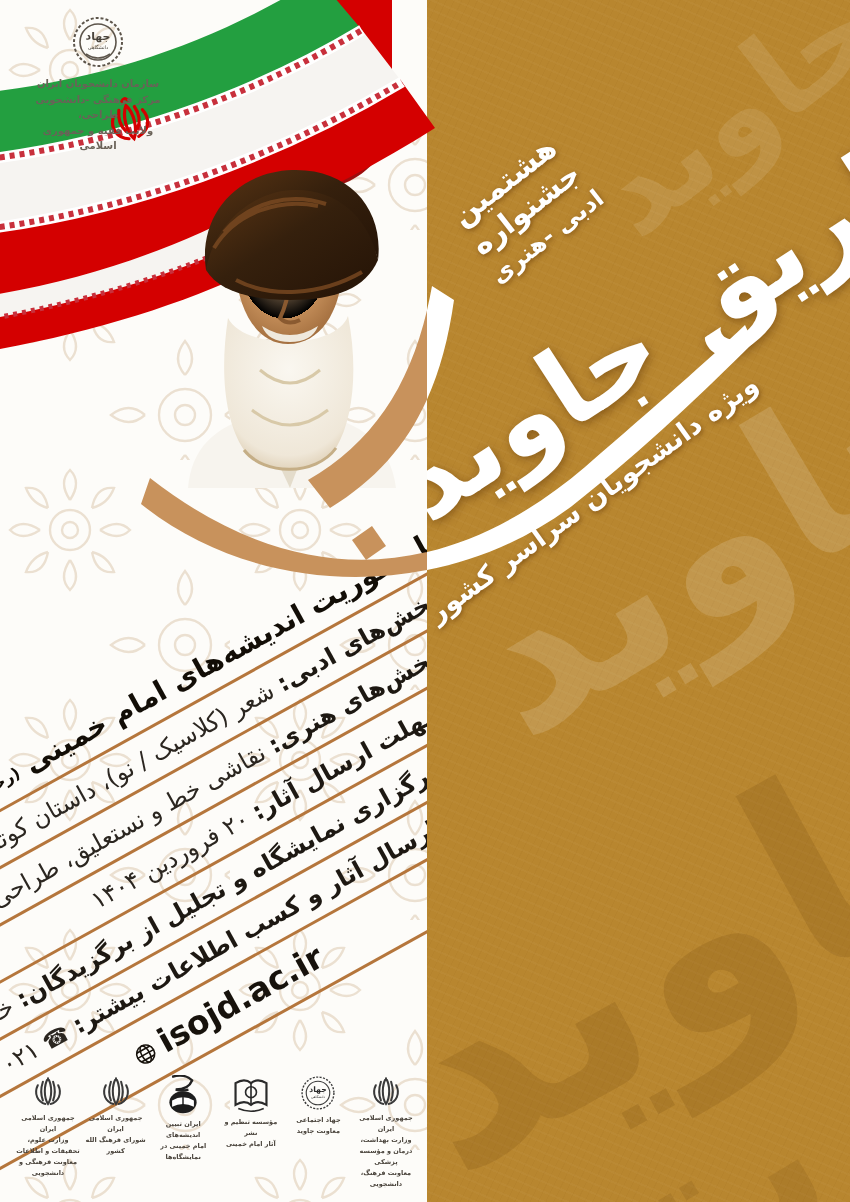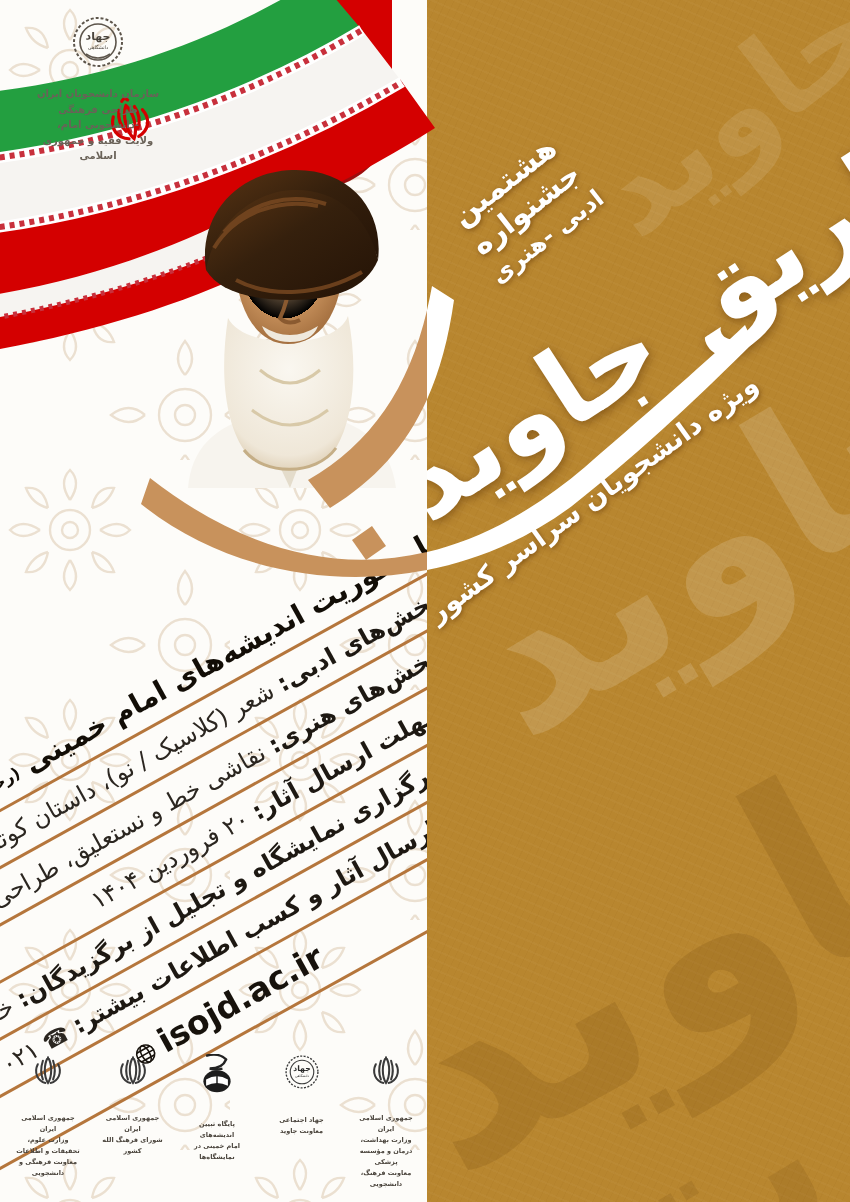--- a/index.html
+++ b/index.html
@@ -38,21 +38,21 @@
                text-shadow:0 2px 5px rgba(90,45,0,.55);}
   .main-title{position:absolute;left:-20px;top:430px;transform:rotate(-33deg);transform-origin:0 50%;
               font-size:108px;font-weight:bold;color:#fff;white-space:nowrap;z-index:5;
               text-shadow:0 3px 10px rgba(80,40,0,.45);}
   .audience{position:absolute;left:4px;top:600px;transform:rotate(-36deg);transform-origin:0 50%;
             font-size:27px;font-weight:bold;color:#fff;white-space:nowrap;z-index:6;
             text-shadow:0 2px 5px rgba(90,45,0,.55);}
 
   
   .org{position:absolute;left:34px;top:16px;width:128px;text-align:center;z-index:7;}
-  .org .lines{margin-top:14px;font-size:10px;font-weight:bold;color:#6a6258;line-height:1.55;}
+  .org .lines{margin-top:4px;font-size:10px;font-weight:bold;color:#6a6258;line-height:1.55;}
 
   
   .flag-svg{position:absolute;left:-20px;top:-10px;z-index:3;}
   .portrait-svg{position:absolute;left:140px;top:120px;z-index:4;}
   .swoosh-svg{position:absolute;left:0;top:0;z-index:5;pointer-events:none;}
 
   
   .info-rot{position:absolute;left:16px;top:752px;width:470px;transform:rotate(-29deg);
             transform-origin:0 0;z-index:6;}
   .irow{direction:rtl;text-align:right;white-space:nowrap;border-bottom:3px solid #b5763c;
@@ -69,21 +69,21 @@
   .irow.r6{margin-right:180px;direction:ltr;text-align:left;padding-left:236px;
            font-size:33px;font-weight:bold;color:#17120c;}
   .irow .picon{font-size:22px;}
   .irow .pnum{letter-spacing:2px;}
   .irow.r6 .globe{display:inline-block;vertical-align:-2px;margin-right:7px;}
 
   
   .logos{position:absolute;left:16px;bottom:12px;width:402px;display:flex;
          justify-content:space-between;align-items:flex-start;z-index:7;direction:ltr;}
   .lg{width:64px;text-align:center;}
-  .lg .cap{margin-top:21px;font-size:6.5px;font-weight:bold;color:#4a443c;line-height:1.7;direction:rtl;}
+  .lg .cap{margin-top:0;font-size:6.5px;font-weight:bold;color:#4a443c;line-height:1.7;direction:rtl;}
 </style>
 </head>
 <body>
 
 <div class="poster">
 
   <div class="left-panel">
     <svg class="damask" width="427" height="1202">
       <defs>
         <pattern id="flw" width="230" height="230" patternUnits="userSpaceOnUse">
@@ -267,21 +267,21 @@
   <div class="org">
     <svg width="52" height="52" viewBox="0 0 52 52">
       <circle cx="26" cy="26" r="24" fill="none" stroke="#5d554b" stroke-width="2" stroke-dasharray="3 2"></circle>
       <circle cx="26" cy="26" r="18" fill="none" stroke="#5d554b" stroke-width="1.6"></circle>
       <text x="26" y="24" text-anchor="middle" font-size="11" font-weight="bold" fill="#4a443c" font-family="DejaVu Sans, sans-serif">جهاد</text>
       <text x="26" y="33" text-anchor="middle" font-size="5" fill="#4a443c" font-family="DejaVu Sans, sans-serif">دانشگاهی</text>
       <path d="M14,38 q12,8 24,0" stroke="#5d554b" stroke-width="1.6" fill="none"></path>
     </svg>
     <div class="lines">
       <div>سازمان دانشجویان ایران</div>
-      <div>طراحی فرهنگی -دانشجویی امام،</div>
+      <div>مرکز فرهنگی -دانشجویی طراحی،</div>
       <div>ولایت فقیه و جمهوری اسلامی</div>
     </div>
   </div>
 
   <div class="logos">
 
     <div class="lg">
       <svg width="34" height="34" viewBox="0 0 40 40" stroke="#3a3a3a" stroke-width="2.4" fill="none" stroke-linecap="round">
         <path d="M20,4 C25,12 25,26 20,34 C15,26 15,12 20,4"></path>
         <path d="M8,12 C3,22 8,32 17,34"></path>
@@ -311,25 +311,37 @@
     </div>
 
     <div class="lg">
       <svg width="40" height="40" viewBox="0 0 44 44">
         <path d="M10,2 q14,-4 22,4 q-4,10 -18,10 q6,2 14,0" stroke="#222" stroke-width="2.6" fill="none"></path>
         <ellipse cx="22" cy="30" rx="15" ry="12" fill="#1d1d1d"></ellipse>
         <path d="M10,28 q12,-7 24,0 v7 q-12,-6 -24,0 Z" fill="#ffffff"></path>
         <path d="M22,24 v10" stroke="#1d1d1d" stroke-width="1.6"></path>
       </svg>
       <div class="cap">
-        <div>پایگاه تبیین اندیشه‌های</div>
+        <div>ایران تبیین اندیشه‌های</div>
         <div>امام خمینی در نمایشگاه‌ها</div>
       </div>
     </div>
 
+    <div class="lg">
+      <svg width="40" height="38" viewBox="0 0 44 40">
+        <path d="M5,8 Q15,2 22,8 Q29,2 39,8 L39,32 Q29,26 22,32 Q15,26 5,32 Z" stroke="#2a2a2a" stroke-width="2.4" fill="none"></path>
+        <path d="M22,8 V32" stroke="#2a2a2a" stroke-width="1.8"></path>
+        <circle cx="22" cy="18" r="6" stroke="#2a2a2a" stroke-width="1.8" fill="none"></circle>
+        <path d="M8,36 q14,6 28,0" stroke="#2a2a2a" stroke-width="1.8" fill="none"></path>
+      </svg>
+      <div class="cap">
+        <div>مؤسسه تنظیم و نشر</div>
+        <div>آثار امام خمینی</div>
+      </div>
+    </div>
 
     <div class="lg">
       <svg width="36" height="36" viewBox="0 0 52 52">
         <circle cx="26" cy="26" r="23" fill="none" stroke="#3a3a3a" stroke-width="2" stroke-dasharray="3 2"></circle>
         <circle cx="26" cy="26" r="17" fill="none" stroke="#3a3a3a" stroke-width="1.6"></circle>
         <text x="26" y="24" text-anchor="middle" font-size="11" font-weight="bold" fill="#2a2a2a" font-family="DejaVu Sans, sans-serif">جهاد</text>
         <text x="26" y="33" text-anchor="middle" font-size="5" fill="#2a2a2a" font-family="DejaVu Sans, sans-serif">دانشگاهی</text>
       </svg>
       <div class="cap">
         <div>جهاد اجتماعی</div>

